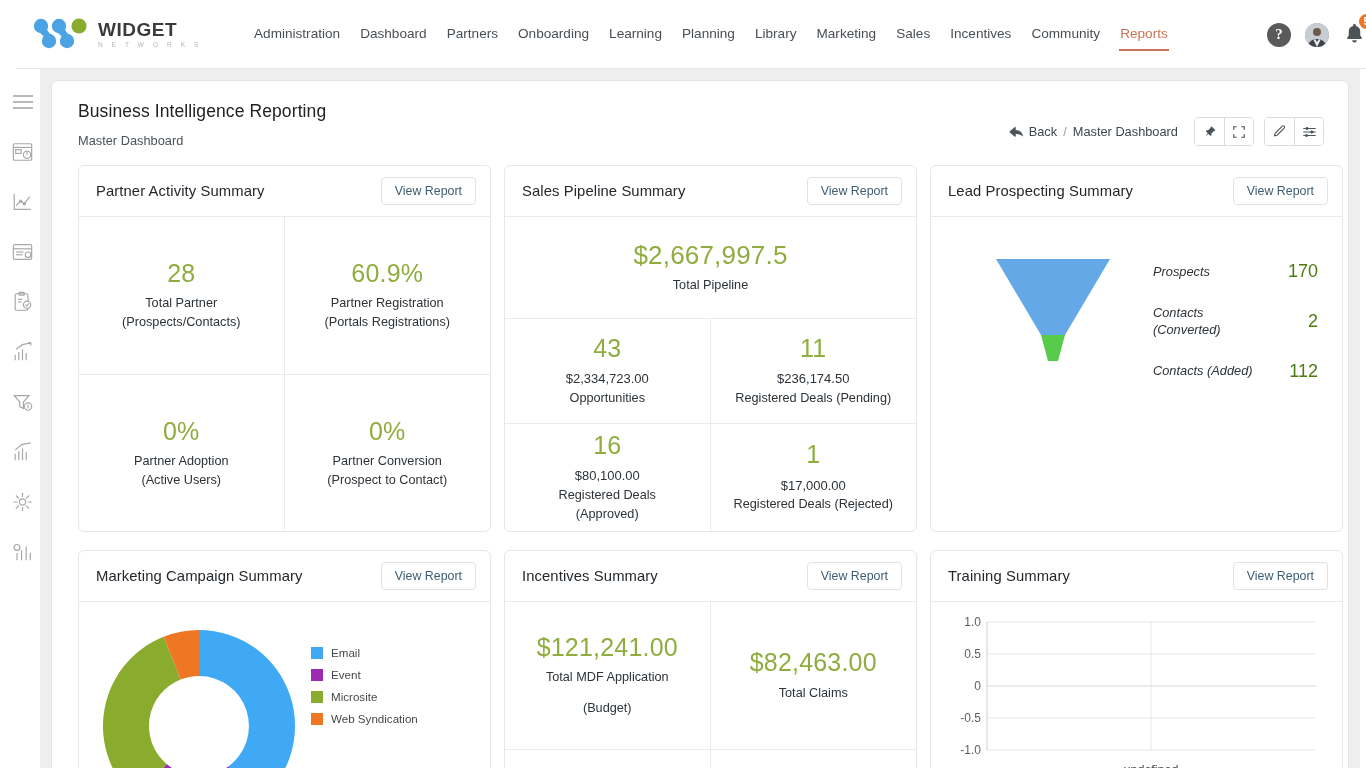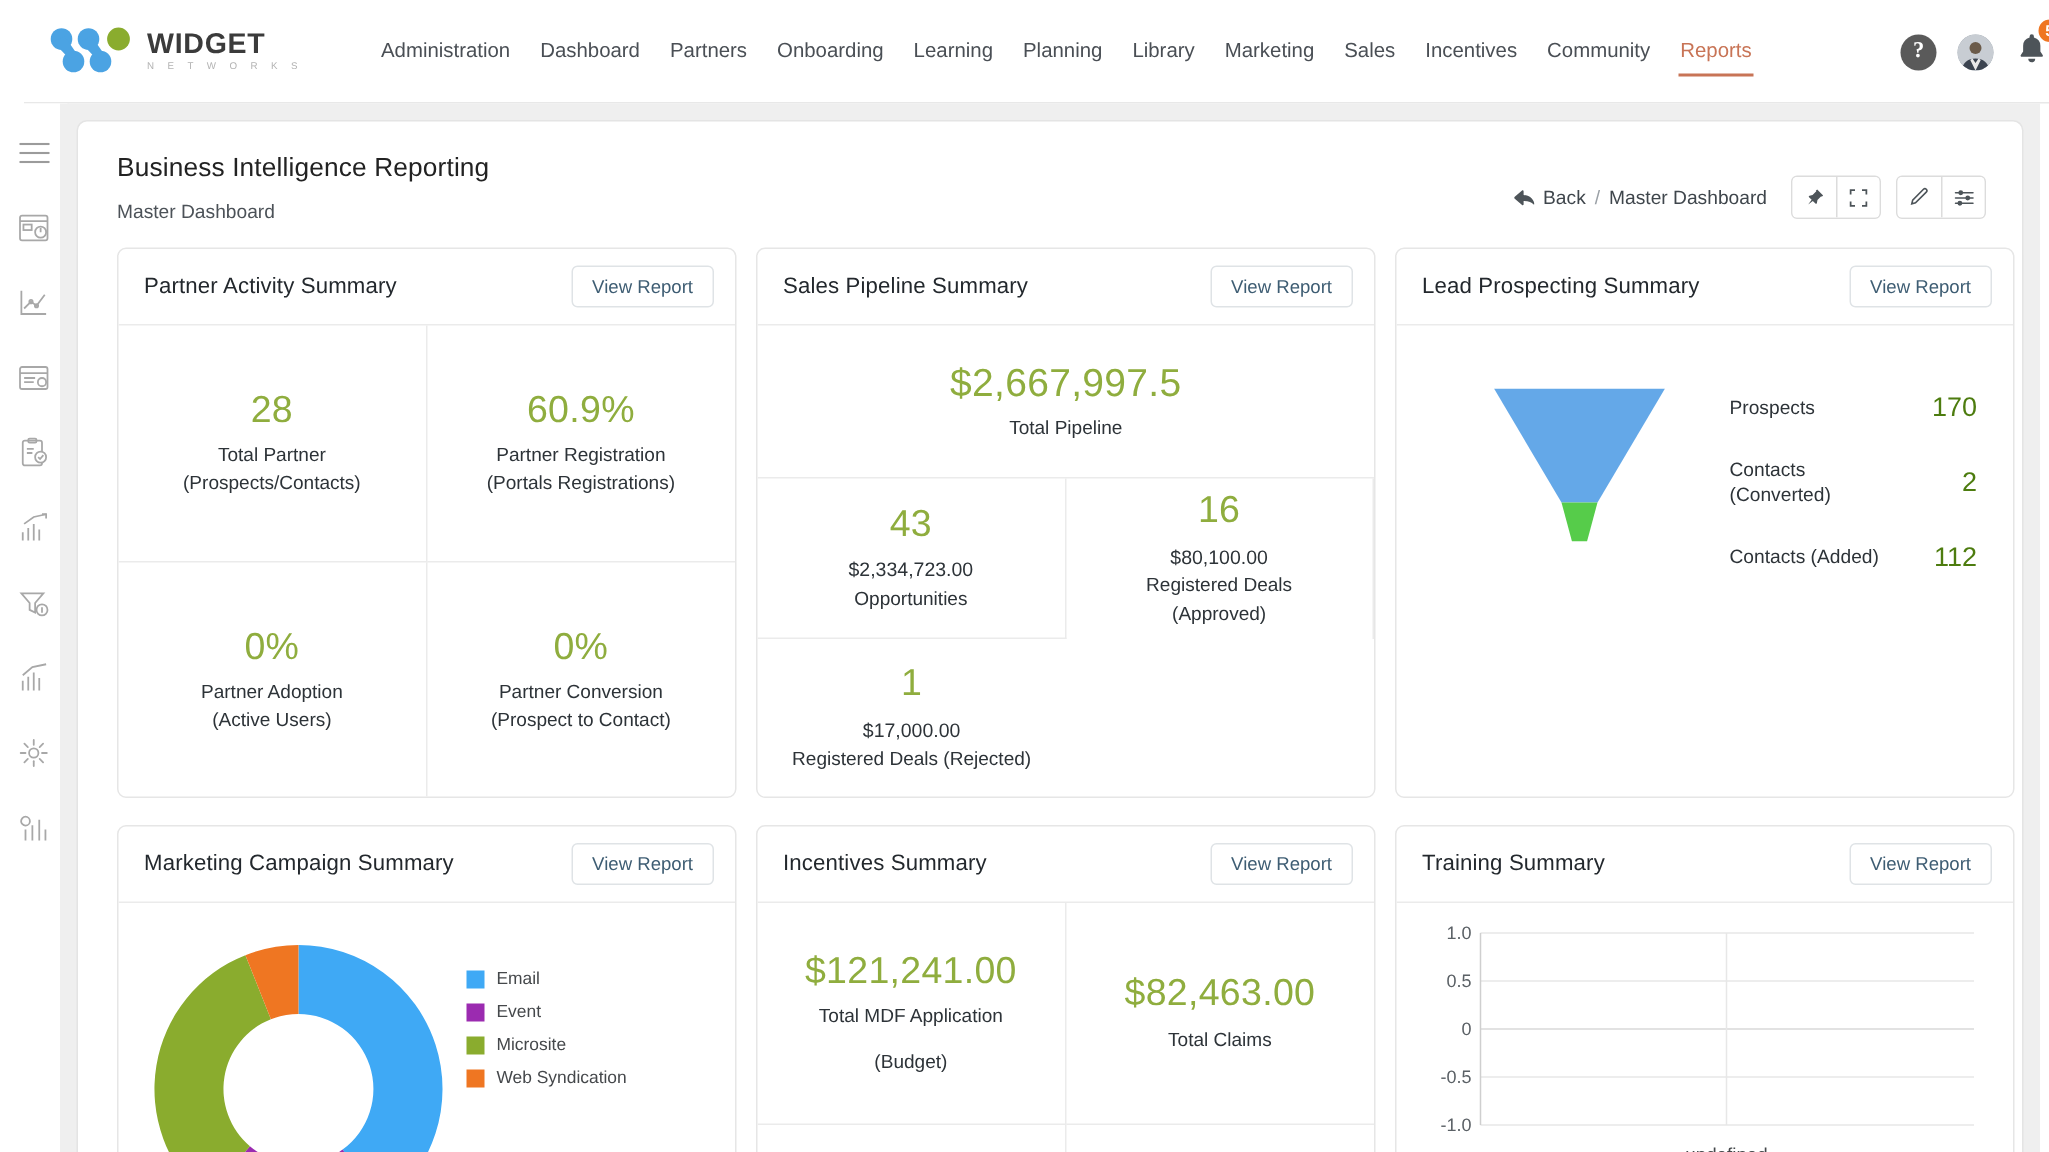--- a/index.html
+++ b/index.html
@@ -173,21 +173,21 @@
   .msub { font-size: 13px; color: #2d3338; line-height: 1.45; margin-top: 8px; }
 
   
   .funnel-body { display: flex; height: 315px; padding: 22px 16px 0 22px; }
   .funnel-left { width: 200px; display: flex; justify-content: center; padding-top: 20px; }
   .funnel-right { flex: 1; padding-top: 22px; }
   .frow {
     display: flex; align-items: center; justify-content: space-between;
     margin-bottom: 22px; padding-right: 8px;
   }
-  .flabel { font-size: 12.8px; color: #2d3338; line-height: 1.35; }
+  .flabel { font-size: 12.8px; color: #2d3338; line-height: 1.35; font-style: italic; }
   .fvalue { font-size: 18px; color: #4d7c0f; }
 
   
   .donut-body { display: flex; padding: 18px 12px 0 14px; height: 248px; }
   .legend { padding-top: 26px; margin-left: 6px; }
   .lrow { display: flex; align-items: center; margin-bottom: 9px; }
   .swatch { width: 12px; height: 12px; margin-right: 8px; flex: none; }
   .ltext { font-size: 11.6px; color: #45484b; white-space: nowrap; }
 
   
@@ -445,20 +445,25 @@
         </div>
         <div class="cell b-b" style="height:102px">
           <div class="metric big">$2,667,997.5</div>
           <div class="mlabel">Total Pipeline</div>
         </div>
         <div class="quad" style="height:212px;grid-template-rows:1fr 1fr;">
           <div class="cell b-r b-b">
             <div class="metric">43</div>
             <div class="msub">$2,334,723.00</div>
             <div class="mlabel" style="margin-top:0">Opportunities</div>
+          </div>
+          <div class="cell b-b">
+            <div class="metric">11</div>
+            <div class="msub">$236,174.50</div>
+            <div class="mlabel" style="margin-top:0">Registered Deals (Pending)</div>
           </div>
           <div class="cell b-r">
             <div class="metric">16</div>
             <div class="msub">$80,100.00</div>
             <div class="mlabel" style="margin-top:0">Registered Deals</div>
             <div class="mlabel" style="margin-top:0">(Approved)</div>
           </div>
           <div class="cell">
             <div class="metric">1</div>
             <div class="msub">$17,000.00</div>

